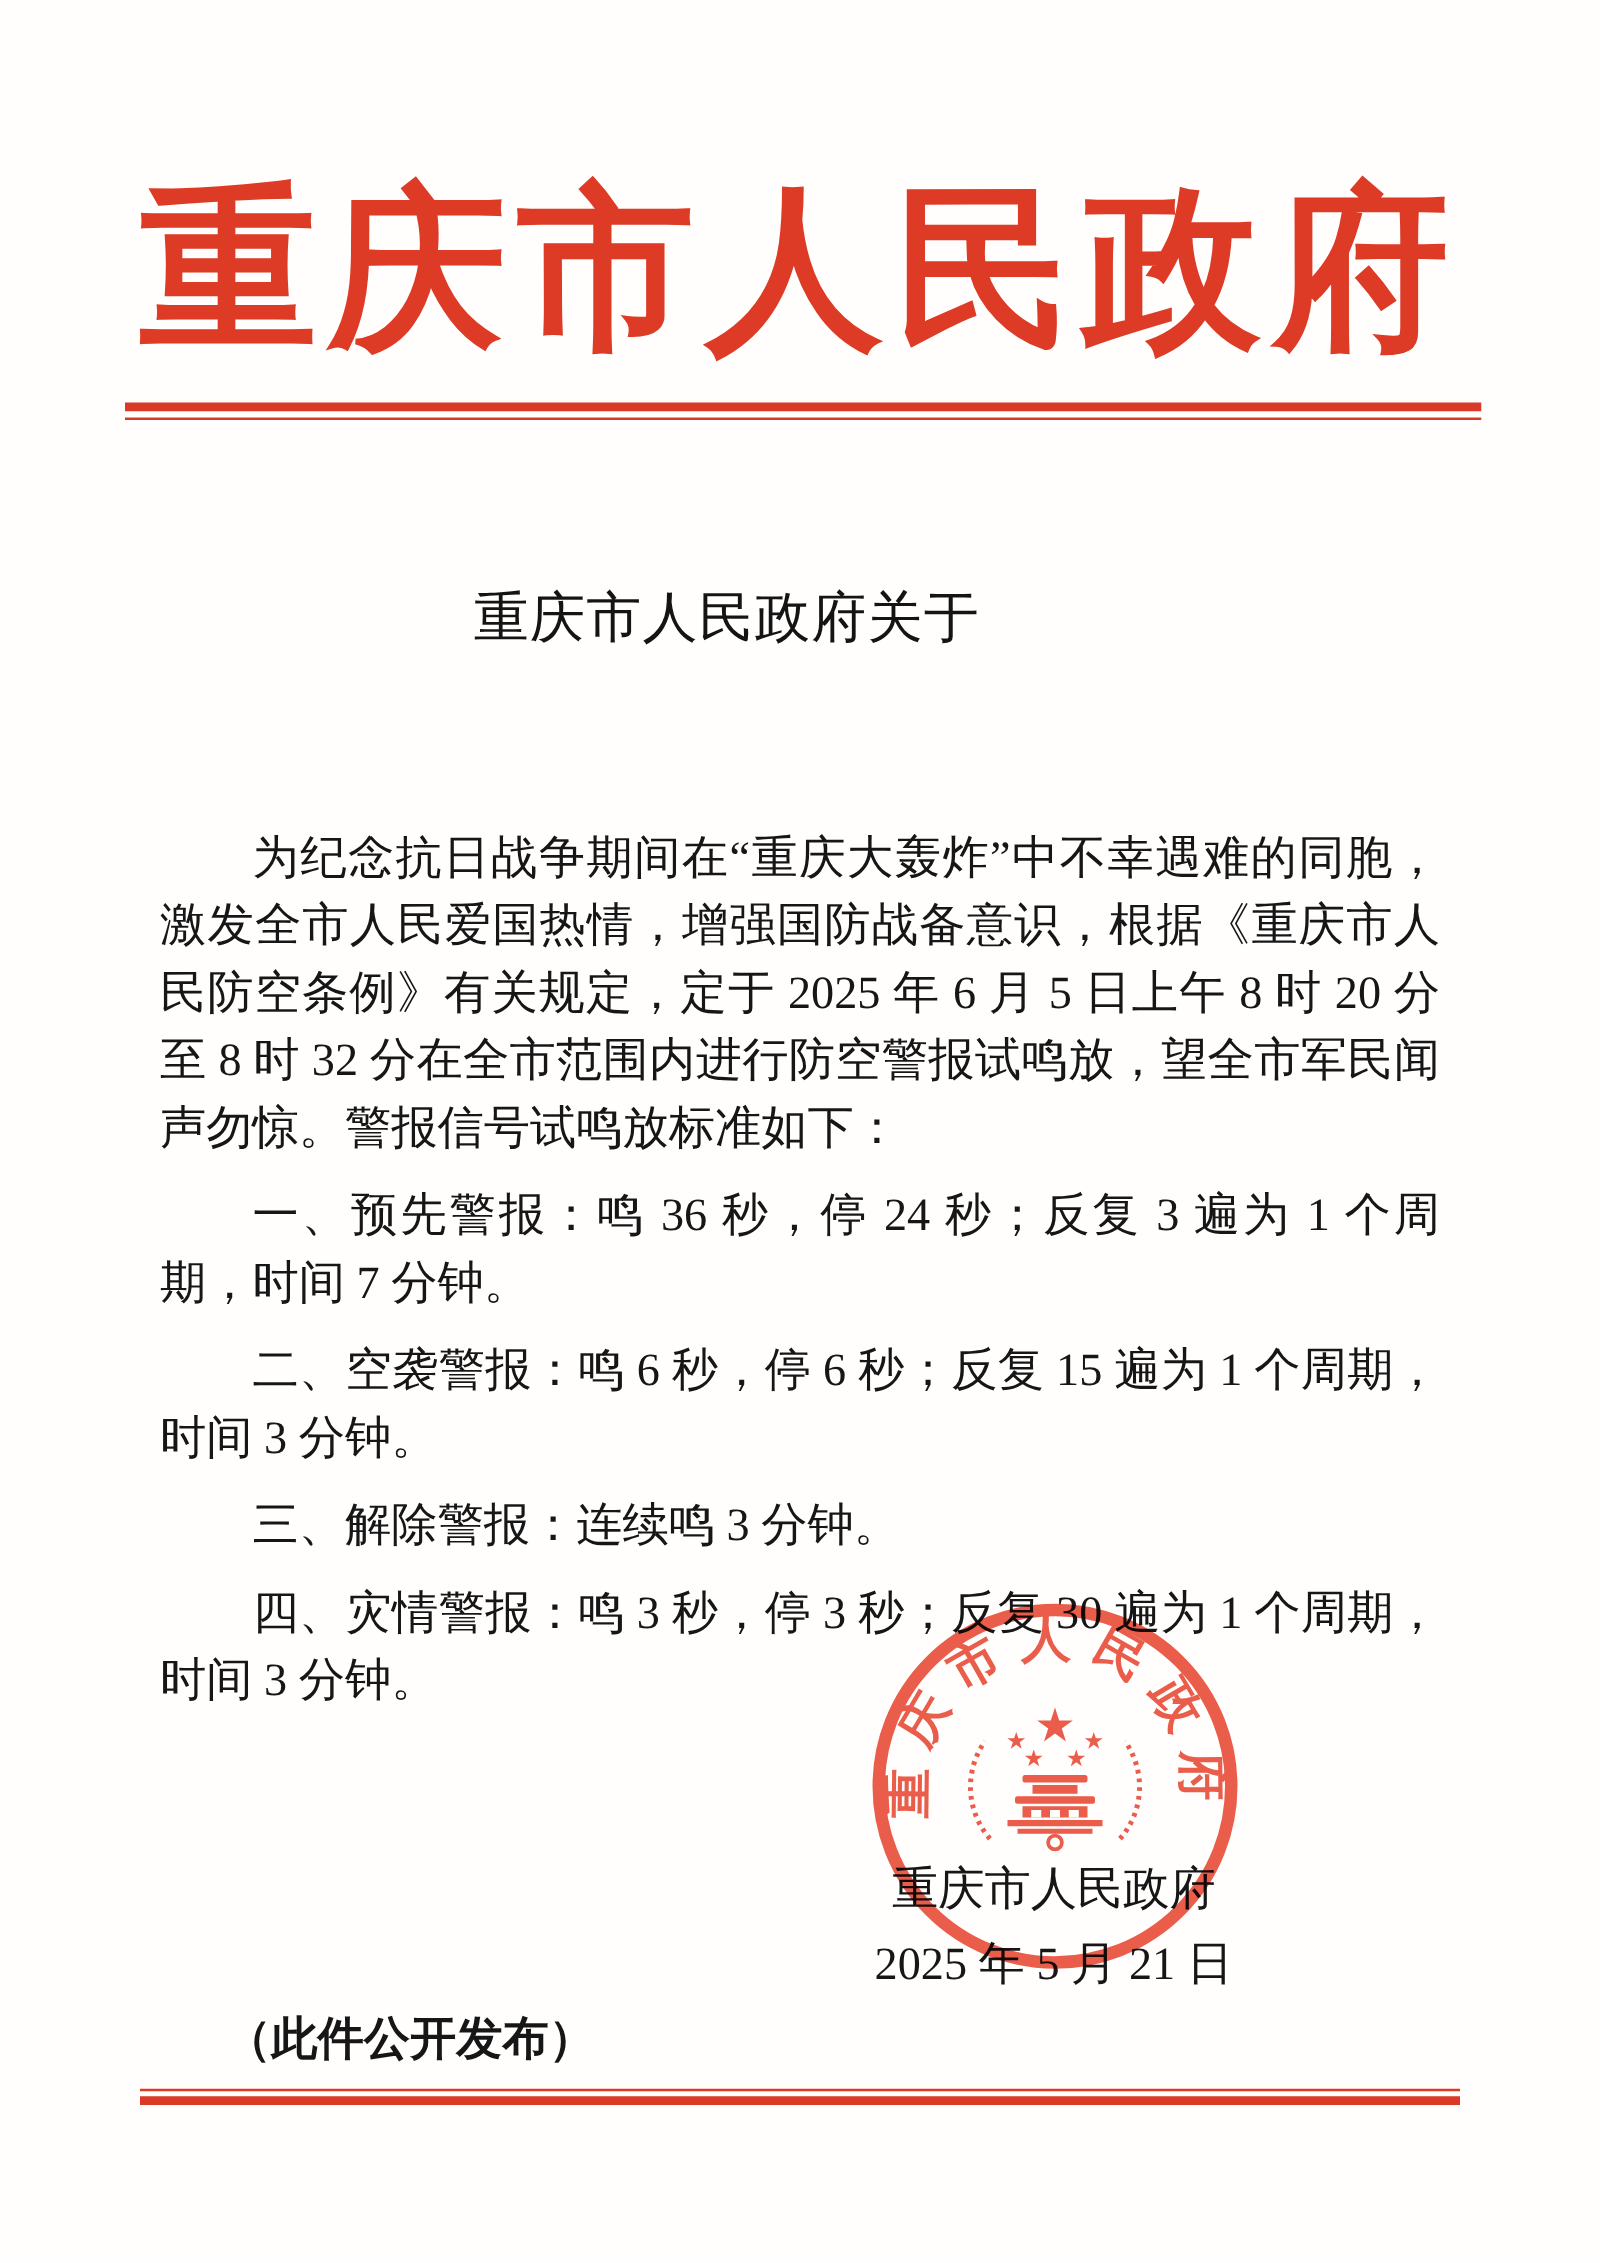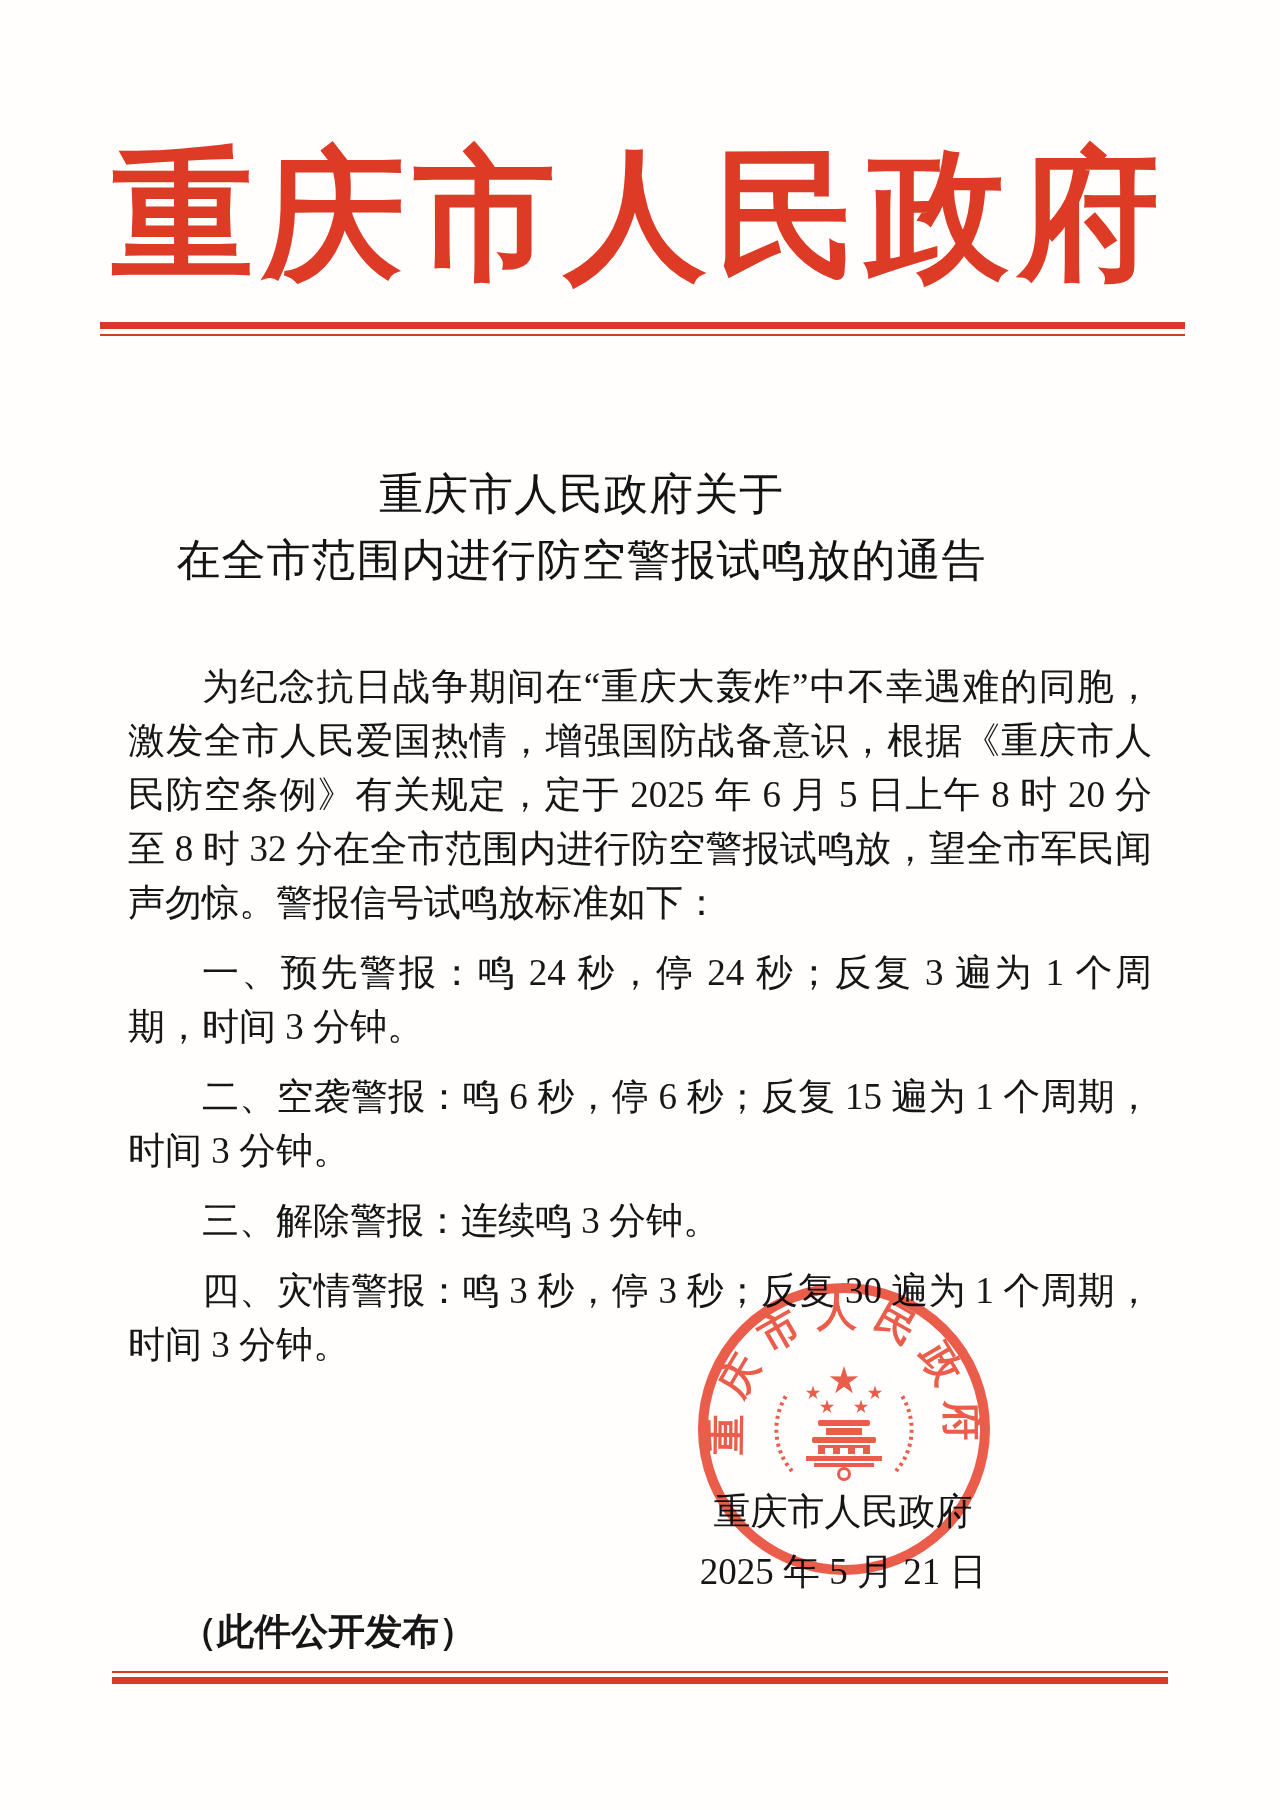--- a/index.html
+++ b/index.html
@@ -84,26 +84,25 @@
 
 <div class="page">
 
   <div class="masthead">重庆市人民政府</div>
 
   <div class="rule rule-top-thick"></div>
   <div class="rule rule-top-thin"></div>
 
   <div class="title">
     <div>重庆市人民政府关于</div>
-    <div>在全市范围内进行防空警报试鸣放的通告</div>
   </div>
 
   <div class="body-text">
     <p>为纪念抗日战争期间在“重庆大轰炸”中不幸遇难的同胞，激发全市人民爱国热情，增强国防战备意识，根据《重庆市人民防空条例》有关规定，定于 2025 年 6 月 5 日上午 8 时 20 分至 8 时 32 分在全市范围内进行防空警报试鸣放，望全市军民闻声勿惊。警报信号试鸣放标准如下：</p>
-    <p>一、预先警报：鸣 24 秒，停 24 秒；反复 3 遍为 1 个周期，时间 3 分钟。</p>
+    <p>一、预先警报：鸣 36 秒，停 24 秒；反复 3 遍为 1 个周期，时间 7 分钟。</p>
     <p>二、空袭警报：鸣 6 秒，停 6 秒；反复 15 遍为 1 个周期，时间 3 分钟。</p>
     <p>三、解除警报：连续鸣 3 分钟。</p>
     <p>四、灾情警报：鸣 3 秒，停 3 秒；反复 30 遍为 1 个周期，时间 3 分钟。</p>
   </div>
 
   <div class="signature">重庆市人民政府</div>
   <div class="issue-date">2025 年 5 月 21 日</div>
 
   <svg class="seal" viewBox="0 0 300 300" aria-hidden="true">
     <defs>

